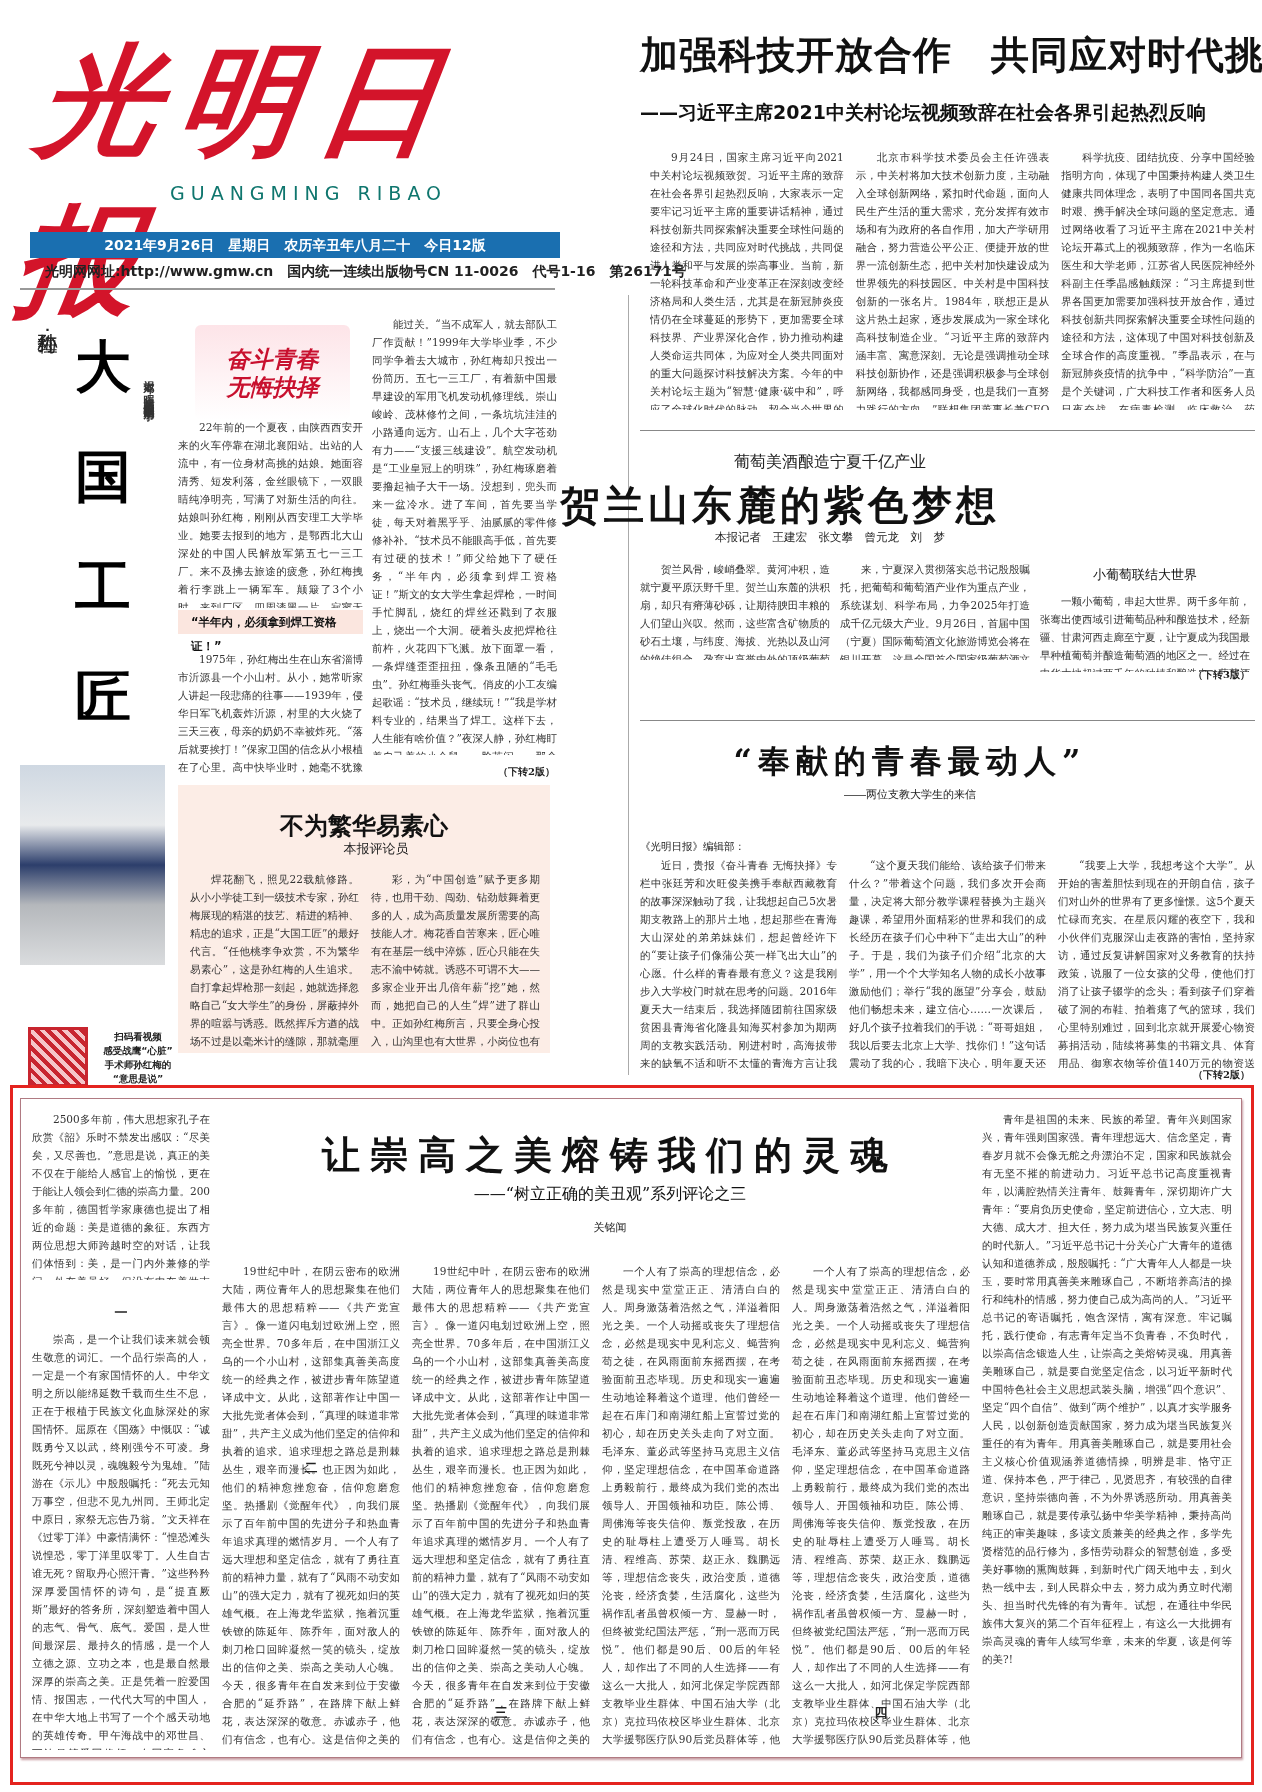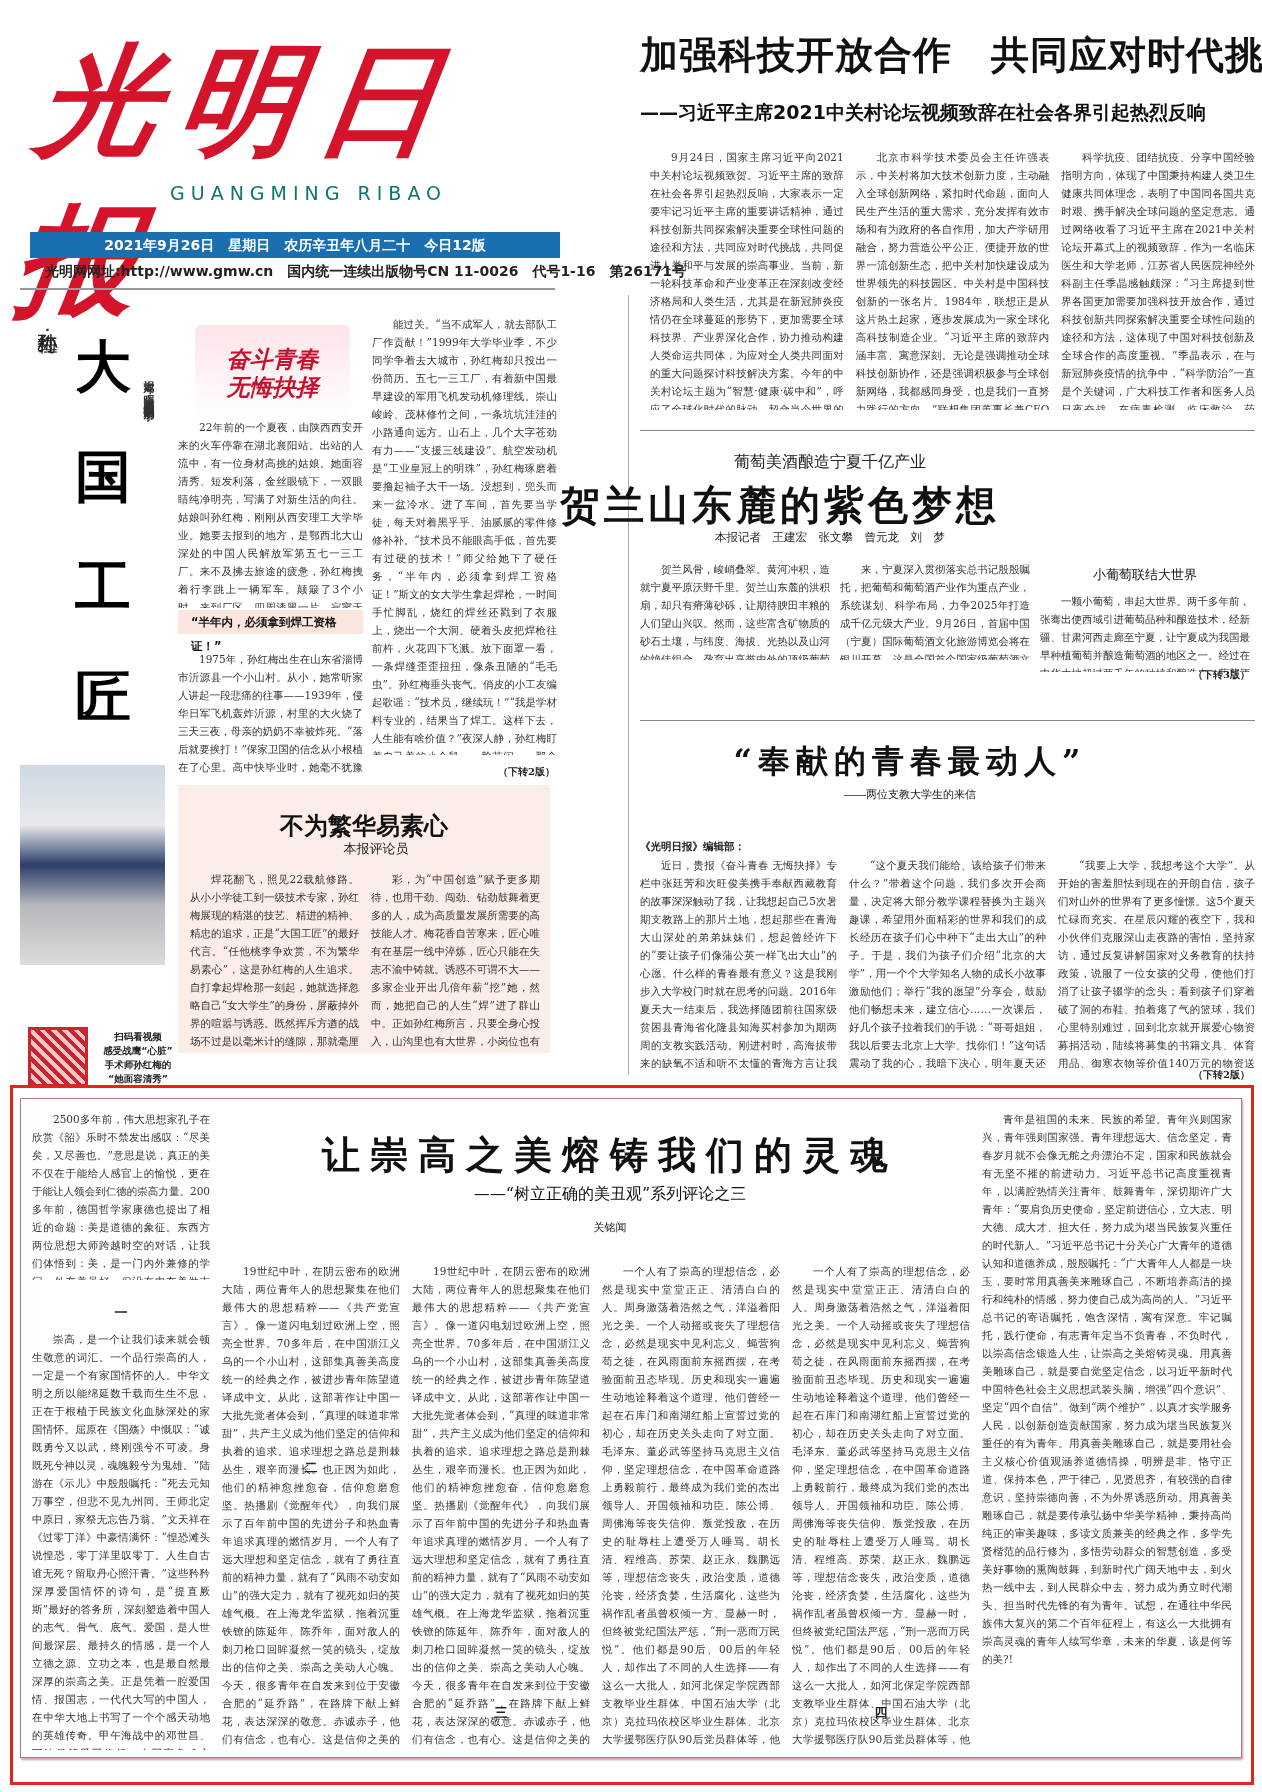--- a/index.html
+++ b/index.html
@@ -95,21 +95,21 @@
 <div class="abs col" style="left:372px;top:315px;width:185px;height:440px;">
     <p>能过关。“当不成军人，就去部队工厂作贡献！”1999年大学毕业季，不少同学争着去大城市，孙红梅却只投出一份简历。五七一三工厂，有着新中国最早建设的军用飞机发动机修理线。崇山峻岭、茂林修竹之间，一条坑坑洼洼的小路通向远方。山石上，几个大字苍劲有力——“支援三线建设”。航空发动机是“工业皇冠上的明珠”，孙红梅琢磨着要撸起袖子大干一场。没想到，兜头而来一盆冷水。进了车间，首先要当学徒，每天对着黑乎乎、油腻腻的零件修修补补。“技术员不能眼高手低，首先要有过硬的技术！”师父给她下了硬任务，“半年内，必须拿到焊工资格证！”斯文的女大学生拿起焊枪，一时间手忙脚乱，烧红的焊丝还戳到了衣服上，烧出一个大洞。硬着头皮把焊枪往前杵，火花四下飞溅。放下面罩一看，一条焊缝歪歪扭扭，像条丑陋的“毛毛虫”。孙红梅垂头丧气。俏皮的小工友编起歌谣：“技术员，继续玩！”“我是学材料专业的，结果当了焊工。这样下去，人生能有啥价值？”夜深人静，孙红梅盯着自己养的小仓鼠，一脸苦闷——那个可怜的家伙被关在笼子里，在跑轮上不停地跑。可不管怎么跑，总是一次次掉到原地。这很像自己现在的状态，走不出内心的困境。</p>
   </div>
 <div class="abs more" style="left:440px;top:765px;width:115px;font-size:10px;">（下转2版）</div>
 <div class="abs photo"></div>
 <div class="abs qr"></div>
 <div class="abs qr-text">
   <div>扫码看视频</div>
   <div>感受战鹰“心脏”</div>
   <div>手术师孙红梅的</div>
-  <div>“她面容清秀”</div>
+  <div>“意思是说”</div>
 </div>
 
 <div class="abs commentary-box"></div>
 <div class="abs commentary-title">不为繁华易素心</div>
 <div class="abs commentary-author">本报评论员</div>
 <div class="abs cols" style="left:190px;top:870px;width:350px;height:178px;">
   <div class="col" style="width:170px;">
       <p>焊花翻飞，照见22载航修路。从小小学徒工到一级技术专家，孙红梅展现的精湛的技艺、精进的精神、精忠的追求，正是“大国工匠”的最好代言。“任他桃李争欢赏，不为繁华易素心”，这是孙红梅的人生追求。自打拿起焊枪那一刻起，她就选择忽略自己“女大学生”的身份，屏蔽掉外界的喧嚣与诱惑。既然挥斥方遒的战场不过是以毫米计的缝隙，那就毫厘不让、寸步不移。这朵凌寒盛开在鄂西北山沟里的红梅花，坚守在祖国最需要的地方，演绎了平凡中的非凡，为“工匠精神”增添新的色</p>
     </div>
   <div class="col" style="width:170px;">
@@ -128,21 +128,21 @@
   </div>
 <div class="abs side-title" style="left:1040px;top:566px;width:210px;">小葡萄联结大世界</div>
 <div class="abs col" style="left:1040px;top:592px;width:210px;height:80px;">
     <p>一颗小葡萄，串起大世界。两千多年前，张骞出使西域引进葡萄品种和酿造技术，经新疆、甘肃河西走廊至宁夏，让宁夏成为我国最早种植葡萄并酿造葡萄酒的地区之一。经过在中华大地超过两千年的种植和酿造史，葡萄酒早已融入华夏风情。</p>
   </div>
 <div class="abs more" style="left:1150px;top:668px;width:100px;">（下转3版）</div>
 <div class="hr" style="left:640px;top:720px;width:615px;"></div>
 
 <div class="abs youth-title">“奉献的青春最动人”</div>
 <div class="abs youth-sub">——两位支教大学生的来信</div>
-<div class="abs" style="left:640px;top:840px;font-family:'DejaVu Sans',sans-serif;font-size:10.5px;font-weight:bold;">《光明日报》编辑部：</div>
+<div class="abs" style="left:640px;top:840px;font-family:'DejaVu Sans',sans-serif;font-size:10.5px;font-weight:normal;">《光明日报》编辑部：</div>
 <div class="abs cols" style="left:640px;top:856px;width:615px;height:212px;">
   <div class="col" style="width:197px;">
       <p>近日，贵报《奋斗青春 无悔抉择》专栏中张廷芳和次旺俊美携手奉献西藏教育的故事深深触动了我，让我想起自己5次暑期支教路上的那片土地，想起那些在青海大山深处的弟弟妹妹们，想起曾经许下的“要让孩子们像蒲公英一样飞出大山”的心愿。什么样的青春最有意义？这是我刚步入大学校门时就在思考的问题。2016年夏天大一结束后，我选择随团前往国家级贫困县青海省化隆县知海买村参加为期两周的支教实践活动。刚进村时，高海拔带来的缺氧不适和听不太懂的青海方言让我们心生紧张，面对五十多名普通话不标准、从未走出大山的孩子，原有的教学计划被彻底打乱。</p>
     </div>
   <div class="col" style="width:197px;">
       <p>“这个夏天我们能给、该给孩子们带来什么？”带着这个问题，我们多次开会商量，决定将大部分教学课程替换为主题兴趣课，希望用外面精彩的世界和我们的成长经历在孩子们心中种下“走出大山”的种子。于是，我们为孩子们介绍“北京的大学”，用一个个大学知名人物的成长小故事激励他们；举行“我的愿望”分享会，鼓励他们畅想未来，建立信心……一次课后，好几个孩子拉着我们的手说：“哥哥姐姐，我以后要去北京上大学、找你们！”这句话震动了我的心，我暗下决心，明年夏天还要来，为孩子们多做一些事情。从大一到现在，我利用每年暑期一共去了5次知海买村支教，逐渐成了村民们口中的“小樊”和孩子们心中的“小樊哥哥”，也听到越来越多的孩子告诉我们</p>
     </div>
   <div class="col" style="width:197px;">
       <p>“我要上大学，我想考这个大学”。从开始的害羞胆怯到现在的开朗自信，孩子们对山外的世界有了更多憧憬。这5个夏天忙碌而充实。在星辰闪耀的夜空下，我和小伙伴们克服深山走夜路的害怕，坚持家访，通过反复讲解国家对义务教育的扶持政策，说服了一位女孩的父母，使他们打消了让孩子辍学的念头；看到孩子们穿着破了洞的布鞋、拍着瘪了气的篮球，我们心里特别难过，回到北京就开展爱心物资募捐活动，陆续将募集的书籍文具、体育用品、御寒衣物等价值140万元的物资送到孩子们身边；为帮助村民们将高原牛羊肉、菜籽油、黑枸杞等特色农产品销往省外，我们创建电商品牌“青食工坊”，累计销售额达70余万元……</p>
     </div>

